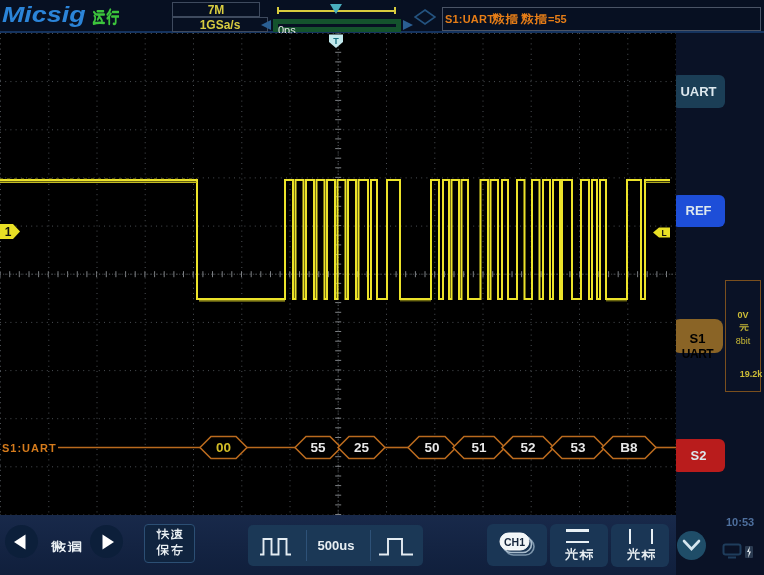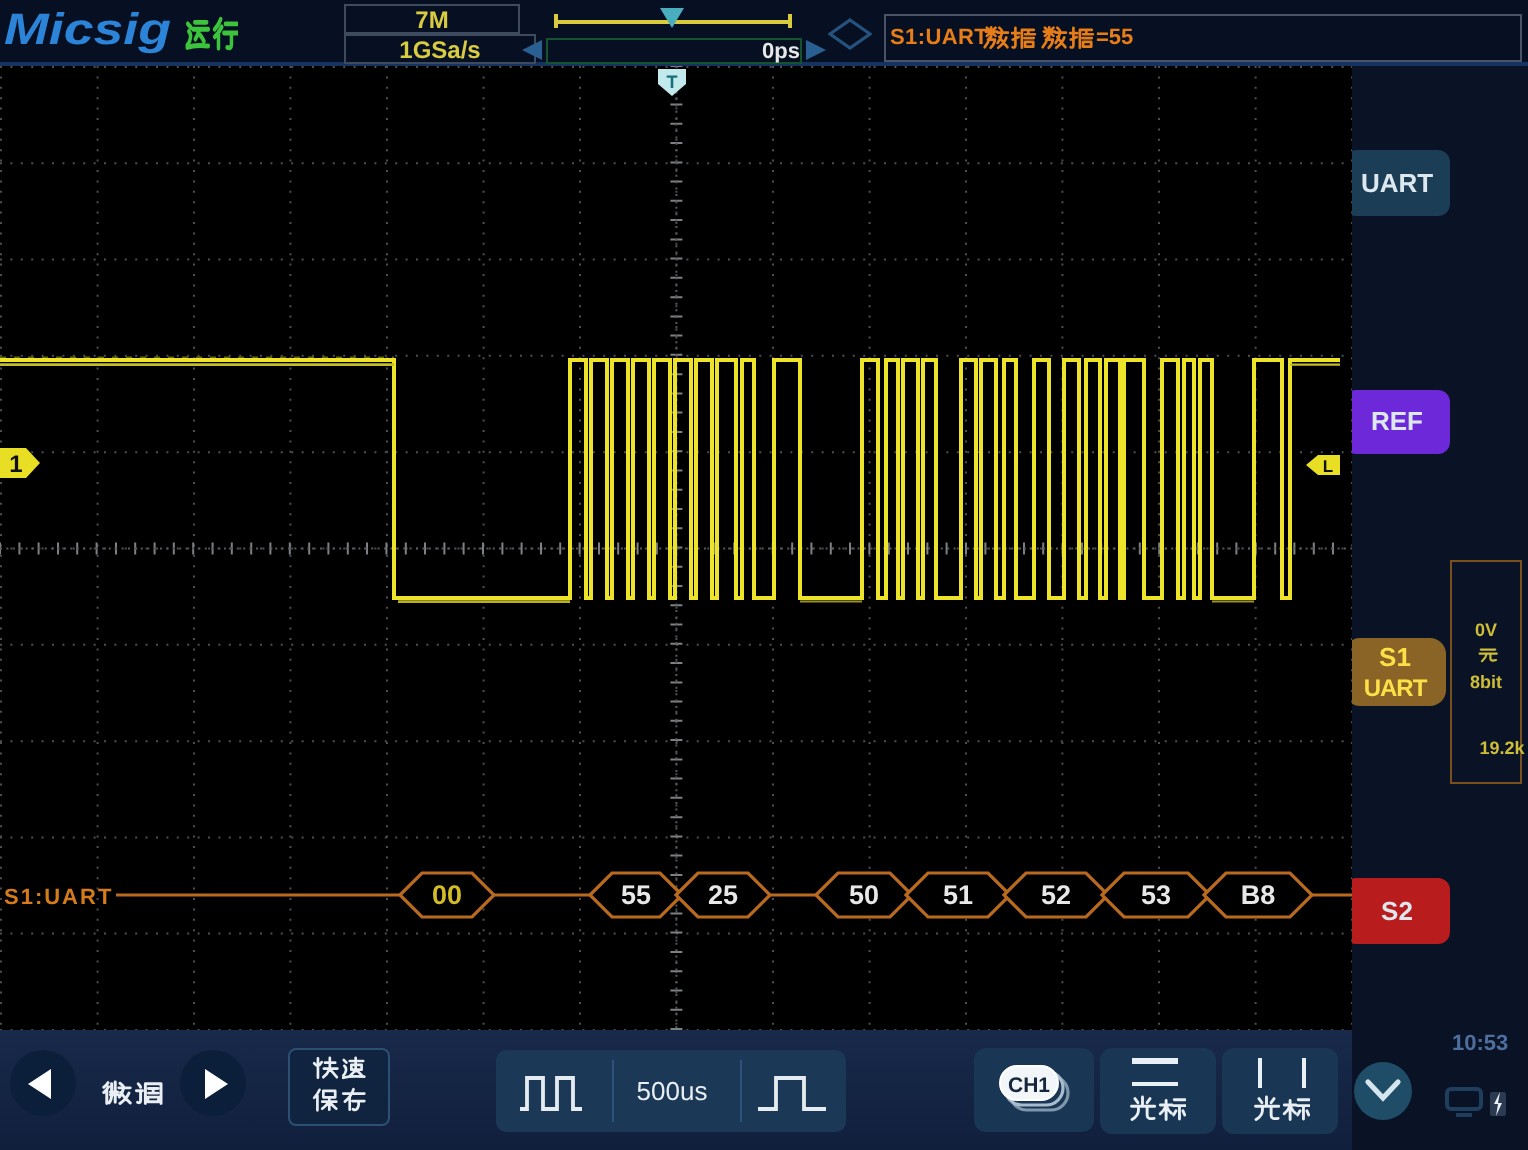--- a/index.html
+++ b/index.html
@@ -16,21 +16,21 @@
     <path d="M32 14 Q24 30 10 40 M36 34 Q26 50 10 60 M24 48 V90 M50 26 H92 M44 50 H96 M72 50 V80 Q72 92 56 88" stroke="#3cc43c" stroke-width="13" fill="none" stroke-linecap="round" stroke-linejoin="round"></path>
   </svg>
 <div class="abs" style="left:172px;top:1.5px;width:88px;height:15px;border:1px solid #3e4a5e;color:#d8cc40;font-size:12px;font-weight:bold;text-align:center;line-height:14px">7M</div>
 <div class="abs" style="left:172px;top:16.5px;width:96px;height:15px;border:1px solid #3e4a5e;color:#d8cc40;font-size:12px;font-weight:bold;text-align:center;line-height:14px">1GSa/s</div>
 <div class="abs" style="left:278px;top:9.5px;width:118px;height:2px;background:#d8cc3e"></div>
 <div class="abs" style="left:277px;top:7px;width:2px;height:7px;background:#d8cc3e"></div>
 <div class="abs" style="left:394px;top:7px;width:2px;height:7px;background:#d8cc3e"></div>
 <svg class="abs" style="left:329px;top:4px" width="14" height="10" viewBox="0 0 14 10">
     <polygon points="1,0 13,0 7,10" fill="#49aebe"></polygon>
   </svg>
-<div class="abs" style="left:273px;top:19px;width:128px;height:13px;border:1px solid #14532d;color:#e8e8e8;font-size:11px;font-weight:bold;text-align:right;line-height:12px">0ps</div>
+<div class="abs" style="left:273px;top:19px;width:128px;height:13px;border:5px solid #14532d;color:#e8e8e8;font-size:11px;font-weight:normal;text-align:left;line-height:12px">0ps</div>
 <svg class="abs" style="left:260px;top:19px" width="12" height="12" viewBox="0 0 12 12">
     <polygon points="11,1 11,11 1,6" fill="#2a5f93"></polygon>
   </svg>
 <svg class="abs" style="left:402px;top:19px" width="12" height="12" viewBox="0 0 12 12">
     <polygon points="1,1 1,11 11,6" fill="#2a5f93"></polygon>
   </svg>
 <svg class="abs" style="left:414px;top:9px" width="22" height="16" viewBox="0 0 22 16">
     <polygon points="11,1 21,8 11,15 1,8" fill="none" stroke="#24537f" stroke-width="1.6"></polygon>
   </svg>
 <div class="abs" style="left:442px;top:7px;width:319px;height:24px;border:1px solid #4a5466"></div>
@@ -43,29 +43,29 @@
   </svg>
 <svg style="position:absolute;left:520px;top:12px" width="13.5" height="13.5" viewBox="0 0 100 100" preserveAspectRatio="none">
     <path d="M34 12 V48 M14 28 H56 M18 14 L50 44 M50 14 L18 44 M28 50 Q24 70 10 86 M22 58 H48 Q44 78 32 88 M64 14 Q72 20 74 26 M58 32 H96 M74 32 Q70 54 58 70 M64 48 Q78 68 94 86 M90 50 Q82 72 60 88" stroke="#e67d17" stroke-width="10" fill="none" stroke-linecap="round" stroke-linejoin="round"></path>
   </svg>
 <svg style="position:absolute;left:534.0px;top:12px" width="13.5" height="13.5" viewBox="0 0 100 100" preserveAspectRatio="none">
     <path d="M20 14 V78 Q20 90 10 86 M8 34 H34 M10 58 Q22 52 32 48 M44 22 H88 M44 22 V88 M56 38 H92 M68 22 V38 M54 52 H88 M56 66 H86 V84 H56 V66" stroke="#e67d17" stroke-width="10" fill="none" stroke-linecap="round" stroke-linejoin="round"></path>
   </svg>
 <div class="abs" style="left:548px;top:13px;color:#e67d17;font-size:11px;font-weight:bold">=55</div>
 <div class="abs" style="left:676px;top:33px;width:88px;height:542px;background:#0a1226"></div>
 <div class="abs" style="left:672px;top:75px;width:53px;height:33px;background:#1b3e56;border-radius:6px;color:#dde8ee;font-weight:bold;font-size:13px;text-align:center;line-height:33px">UART</div>
-<div class="abs" style="left:672px;top:195px;width:53px;height:32px;background:#6d28d9;border-radius:6px;color:#dde8ee;font-weight:bold;font-size:13px;text-align:center;line-height:32px">REF</div>
+<div class="abs" style="left:672px;top:195px;width:53px;height:32px;background:#1d4ed8;border-radius:6px;color:#dde8ee;font-weight:bold;font-size:13px;text-align:center;line-height:32px">REF</div>
 <div class="abs" style="left:672px;top:439px;width:53px;height:33px;background:#b91c1c;border-radius:6px;color:#dde8ee;font-weight:bold;font-size:13px;text-align:center;line-height:33px">S2</div>
-<div class="abs" style="left:672px;top:319px;width:51px;height:34px;background:#8a6426;border-radius:8px;color:#fde047;font-weight:bold;font-size:13px;text-align:center;line-height:15px;padding-top:2px"><span style="font-size:13px">S1</span><br><span style="font-size:12px;letter-spacing:-0.5px">UART</span></div>
+<div class="abs" style="left:672px;top:319px;width:51px;height:34px;background:#8a6426;border-radius:8px;color:#000000;font-weight:bold;font-size:13px;text-align:center;line-height:15px;padding-top:12px"><span style="font-size:13px">S1</span><br><span style="font-size:12px;letter-spacing:-0.5px">UART</span></div>
 <div class="abs" style="left:725px;top:280px;width:36px;height:112px;border:1px solid #7a4f1e"></div>
 <div class="abs" style="left:725px;top:310px;width:36px;text-align:center;color:#cdbd37;font-size:9px;font-weight:bold">0V</div>
 <svg style="position:absolute;left:739px;top:322px" width="10" height="10" viewBox="0 0 100 100" preserveAspectRatio="none">
     <path d="M14 28 H86 M8 48 H94 M44 48 Q40 68 20 86 M62 48 V72 Q62 88 90 80" stroke="#cdbd37" stroke-width="11" fill="none" stroke-linecap="round" stroke-linejoin="round"></path>
   </svg>
-<div class="abs" style="left:725px;top:336px;width:36px;text-align:center;color:#cdbd37;font-size:9px;font-weight:bold">8bit</div>
+<div class="abs" style="left:725px;top:336px;width:36px;text-align:center;color:#cdbd37;font-size:9px;font-weight:normal">8bit</div>
 <div class="abs" style="left:725px;top:369px;width:52px;text-align:center;color:#cdbd37;font-size:9px;font-weight:bold">19.2k</div>
 <svg class="abs" style="left:0;top:33px" width="676" height="482" viewBox="0 0 676 482">
     <rect x="0" y="0" width="676" height="482" fill="#000"></rect>
     <line x1="0.5" y1="0" x2="0.5" y2="482" stroke="#4b4f54" stroke-width="1" stroke-dasharray="1 4.2"></line>
     <line x1="48.8" y1="0" x2="48.8" y2="482" stroke="#4b4f54" stroke-width="1" stroke-dasharray="1 4.2"></line>
     <line x1="97.0" y1="0" x2="97.0" y2="482" stroke="#4b4f54" stroke-width="1" stroke-dasharray="1 4.2"></line>
     <line x1="145.2" y1="0" x2="145.2" y2="482" stroke="#4b4f54" stroke-width="1" stroke-dasharray="1 4.2"></line>
     <line x1="193.5" y1="0" x2="193.5" y2="482" stroke="#4b4f54" stroke-width="1" stroke-dasharray="1 4.2"></line>
     <line x1="241.8" y1="0" x2="241.8" y2="482" stroke="#4b4f54" stroke-width="1" stroke-dasharray="1 4.2"></line>
     <line x1="290.0" y1="0" x2="290.0" y2="482" stroke="#4b4f54" stroke-width="1" stroke-dasharray="1 4.2"></line>
@@ -153,21 +153,21 @@
   </svg>
 <svg style="position:absolute;left:170.0px;top:543px" width="13.5" height="13.5" viewBox="0 0 100 100" preserveAspectRatio="none">
     <path d="M12 28 H90 M50 12 Q42 38 18 58 M36 42 V88 M46 56 H90 M68 56 Q72 72 64 84 Q58 92 48 86" stroke="#e8eef2" stroke-width="10" fill="none" stroke-linecap="round" stroke-linejoin="round"></path>
   </svg>
 <div class="abs" style="left:248px;top:525px;width:175px;height:41px;background:#1b3856;border-radius:5px"></div>
 <div class="abs" style="left:306px;top:530px;width:1px;height:31px;background:#2e5278"></div>
 <div class="abs" style="left:370px;top:530px;width:1px;height:31px;background:#2e5278"></div>
 <svg class="abs" style="left:259px;top:537px" width="34" height="19" viewBox="0 0 34 19">
     <path d="M1 17.5 H4.5 V2 H12.5 V17.5 H19.5 V2 H27.5 V17.5 H32" stroke="#e4ecf2" stroke-width="1.9" fill="none"></path>
   </svg>
-<div class="abs" style="left:306px;top:538px;width:60px;text-align:center;color:#e8eef2;font-size:13px;font-weight:normal">500us</div>
+<div class="abs" style="left:306px;top:538px;width:60px;text-align:center;color:#e8eef2;font-size:13px;font-weight:bold">500us</div>
 <svg class="abs" style="left:378px;top:537px" width="36" height="19" viewBox="0 0 36 19">
     <path d="M1 17.5 H10 V2 H24 V17.5 H35" stroke="#e4ecf2" stroke-width="1.9" fill="none"></path>
   </svg>
 <div class="abs" style="left:487px;top:524px;width:60px;height:42px;background:#1a3655;border-radius:6px"></div>
 <svg class="abs" style="left:497px;top:530px" width="46" height="32" viewBox="0 0 46 32">
 <rect x="8" y="8" width="29" height="17" rx="8.5" fill="none" stroke="#7e97ad" stroke-width="1.6"></rect>
 <rect x="5.5" y="5.5" width="29" height="17" rx="8.5" fill="none" stroke="#a8bccd" stroke-width="1.6"></rect>
 <rect x="3" y="3" width="29" height="17" rx="8.5" fill="#f2f6f8" stroke="#ffffff" stroke-width="1"></rect>
 <text x="17.5" y="16" font-size="10.5" font-weight="bold" fill="#16263c" text-anchor="middle" font-family="Liberation Sans">CH1</text>
   </svg>

